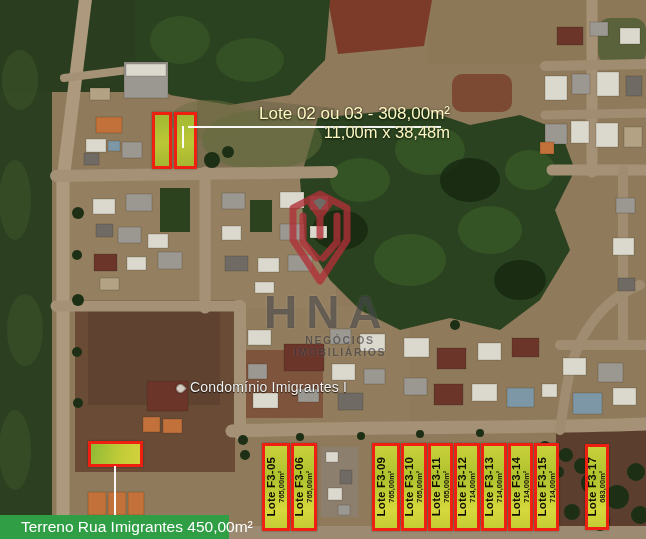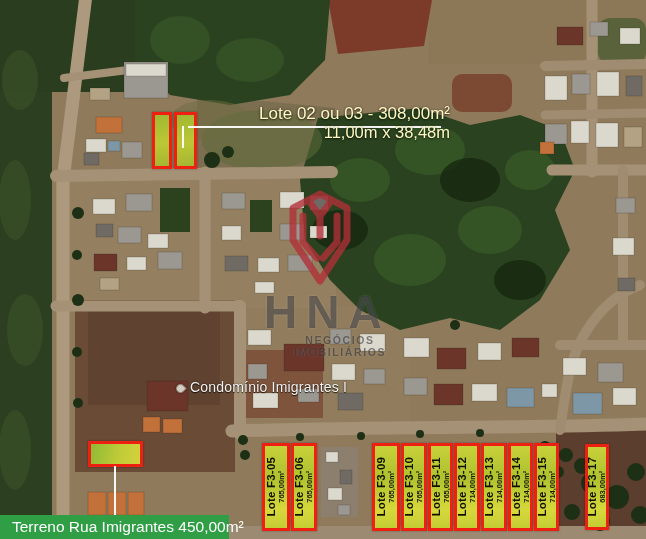--- a/index.html
+++ b/index.html
@@ -33,21 +33,21 @@
   .top-annotation{
     position:absolute;left:252px;top:105px;width:198px;
     text-align:right;color:#fef9c3;font-size:17px;line-height:18px;
     text-shadow:0 1px 2px rgba(0,0,0,.6),0 0 3px rgba(0,0,0,.35);
   }
   .top-annotation .l2,.top-annotation .l3{font-size:16.5px;}
   
   .banner{
     position:absolute;left:0;top:515px;width:229px;height:24px;
     background:var(--banner-green,#2f9e45);
-    color:#fff;font-size:15.5px;line-height:24px;padding-left:12px;
+    color:#fff;font-size:15.5px;line-height:24px;padding-left:21px;
     white-space:nowrap;
   }
   
   .place-label{position:absolute;left:176px;top:379px;display:flex;align-items:center;opacity:.92;}
   .pin{
     width:9px;height:9px;background:#ded9cf;border:1px solid #8c8678;
     border-radius:50% 50% 50% 0;transform:rotate(-135deg);margin-right:5px;margin-top:2px;
     box-shadow:0 0 2px rgba(0,0,0,.5);
   }
   .place-text{

